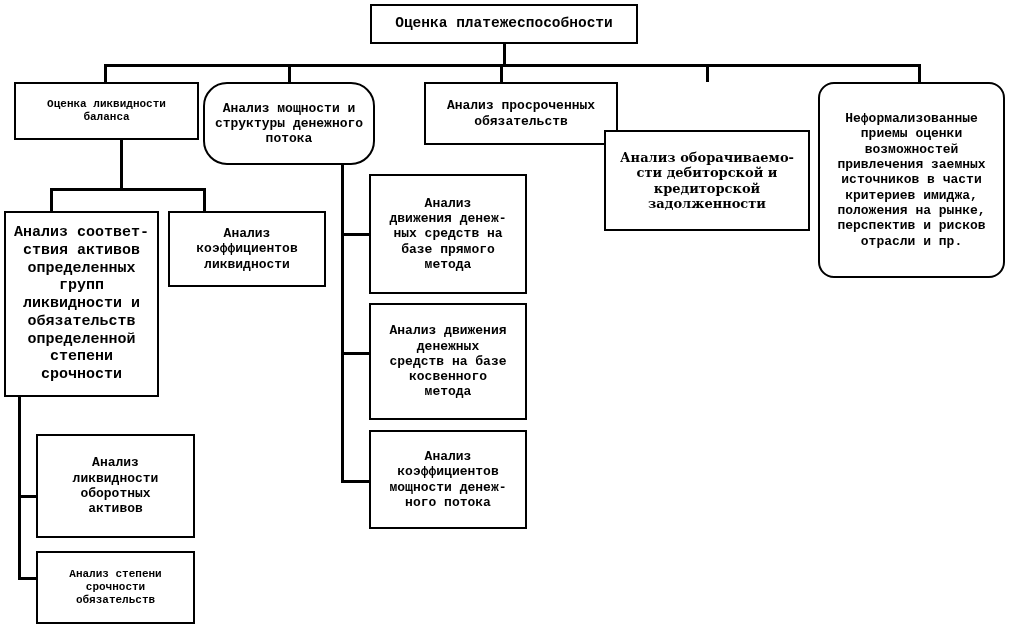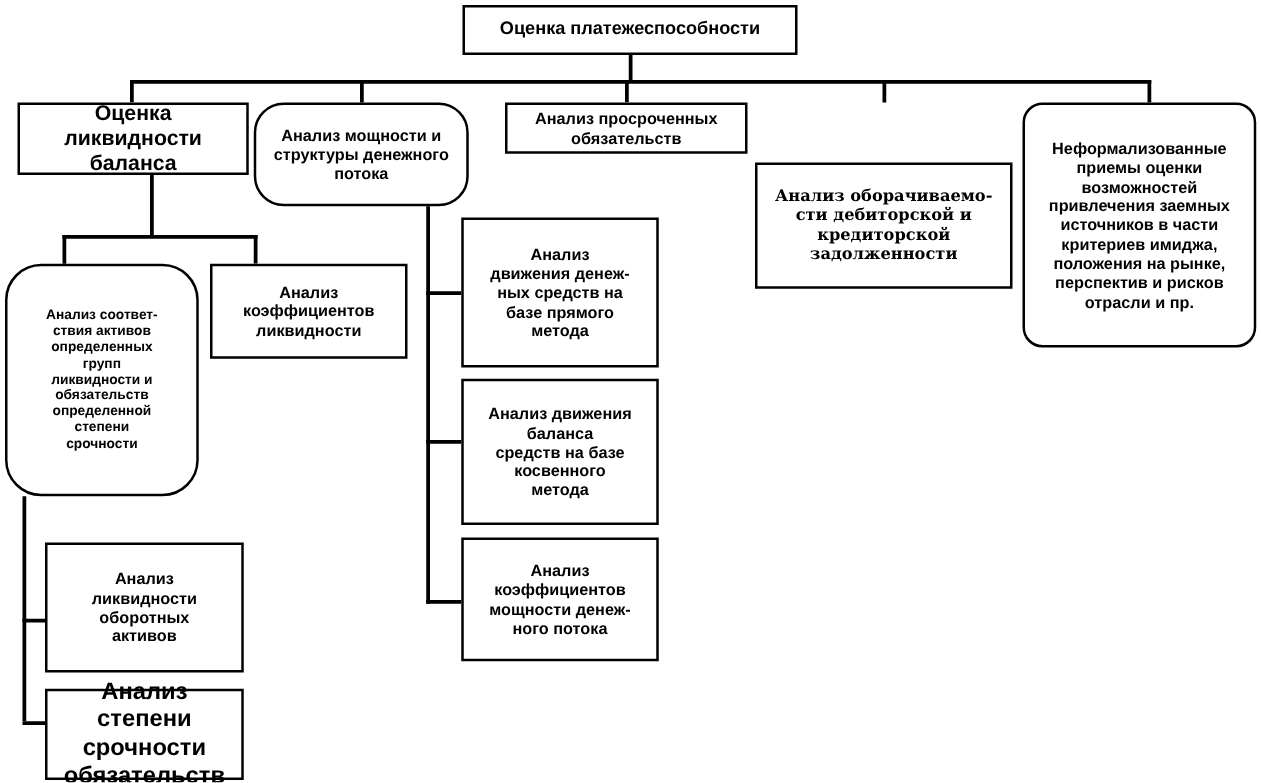--- a/index.html
+++ b/index.html
@@ -29,21 +29,21 @@
     font-weight: bold;
     line-height: 1.18;
     z-index: 3;
     padding: 2px 4px;
   }
   .node .label {
     display: block;
     width: 100%;
     white-space: pre-line;
   }
-  .sans { font-family: Liberation Sans, sans-serif; }
+  .sans { font-family: Liberation Mono, monospace; }
   .serif { font-family: "DejaVu Serif", "Liberation Serif", serif; }
 
   
   .conn {
     position: absolute;
     background: #000000;
     z-index: 1;
   }
   .hline { height: 3px; }
   .vline { width: 3px; }
@@ -69,51 +69,51 @@
       <div class="conn hline" style="left: 341px; top: 352px; width: 30px;"></div>
       <div class="conn hline" style="left: 341px; top: 480px; width: 30px;"></div>
       <div class="conn vline" style="left: 18px; top: 397px; height: 180px;"></div>
       <div class="conn hline" style="left: 18px; top: 495px; width: 20px;"></div>
       <div class="conn hline" style="left: 18px; top: 577px; width: 20px;"></div>
     </div>
   <div id="node-layer">
       <div class="node sans" style="left: 370px; top: 4px; width: 268px; height: 40px; font-size: 14.5px;">
         <span class="label">Оценка платежеспособности</span>
       </div>
-      <div class="node sans" style="left: 14px; top: 82px; width: 185px; height: 58px; font-size: 17px;">
+      <div class="node sans" style="left: 14px; top: 82px; width: 185px; height: 58px; font-size: 11px;">
         <span class="label">Оценка ликвидности
 баланса</span>
       </div>
       <div class="node sans" style="left: 203px; top: 82px; width: 172px; height: 83px; font-size: 13px; border-radius: 24px;">
         <span class="label">Анализ мощности и
 структуры денежного
 потока</span>
       </div>
-      <div class="node sans" style="left: 404px; top: 82px; width: 194px; height: 41px; font-size: 13px;">
+      <div class="node sans" style="left: 424px; top: 82px; width: 194px; height: 63px; font-size: 13px;">
         <span class="label">Анализ просроченных
 обязательств</span>
       </div>
       <div class="node serif" style="left: 604px; top: 82px; width: 206px; height: 101px; font-size: 13px; margin-top: 48px;">
         <span class="label">Анализ оборачиваемо-
 сти дебиторской и
 кредиторской
 задолженности</span>
       </div>
       <div class="node sans" style="left: 818px; top: 82px; width: 187px; height: 196px; font-size: 13px; border-radius: 16px;">
         <span class="label">Неформализованные
 приемы оценки
 возможностей
 привлечения заемных
 источников в части
 критериев имиджа,
 положения на рынке,
 перспектив и рисков
 отрасли и пр.</span>
       </div>
-      <div class="node sans" style="left: 4px; top: 211px; width: 155px; height: 186px; font-size: 11px; border-radius: 29px;">
+      <div class="node sans" style="left: 4px; top: 211px; width: 155px; height: 186px; font-size: 15px;">
         <span class="label">Анализ соответ-
 ствия активов
 определенных
 групп
 ликвидности и
 обязательств
 определенной
 степени
 срочности</span>
       </div>
@@ -124,36 +124,36 @@
       </div>
       <div class="node sans" style="left: 369px; top: 174px; width: 158px; height: 120px; font-size: 13px;">
         <span class="label">Анализ
 движения денеж-
 ных средств на
 базе прямого
 метода</span>
       </div>
       <div class="node sans" style="left: 369px; top: 303px; width: 158px; height: 117px; font-size: 13px;">
         <span class="label">Анализ движения
-баланса
+денежных
 средств на базе
 косвенного
 метода</span>
       </div>
       <div class="node sans" style="left: 369px; top: 430px; width: 158px; height: 99px; font-size: 13px;">
         <span class="label">Анализ
 коэффициентов
 мощности денеж-
 ного потока</span>
       </div>
       <div class="node sans" style="left: 36px; top: 434px; width: 159px; height: 104px; font-size: 13px;">
         <span class="label">Анализ
 ликвидности
 оборотных
 активов</span>
       </div>
-      <div class="node sans" style="left: 36px; top: 551px; width: 159px; height: 73px; font-size: 19px;">
+      <div class="node sans" style="left: 36px; top: 551px; width: 159px; height: 73px; font-size: 11px;">
         <span class="label">Анализ степени
 срочности
 обязательств</span>
       </div>
     </div>
 </div>
 
 </body></html>

